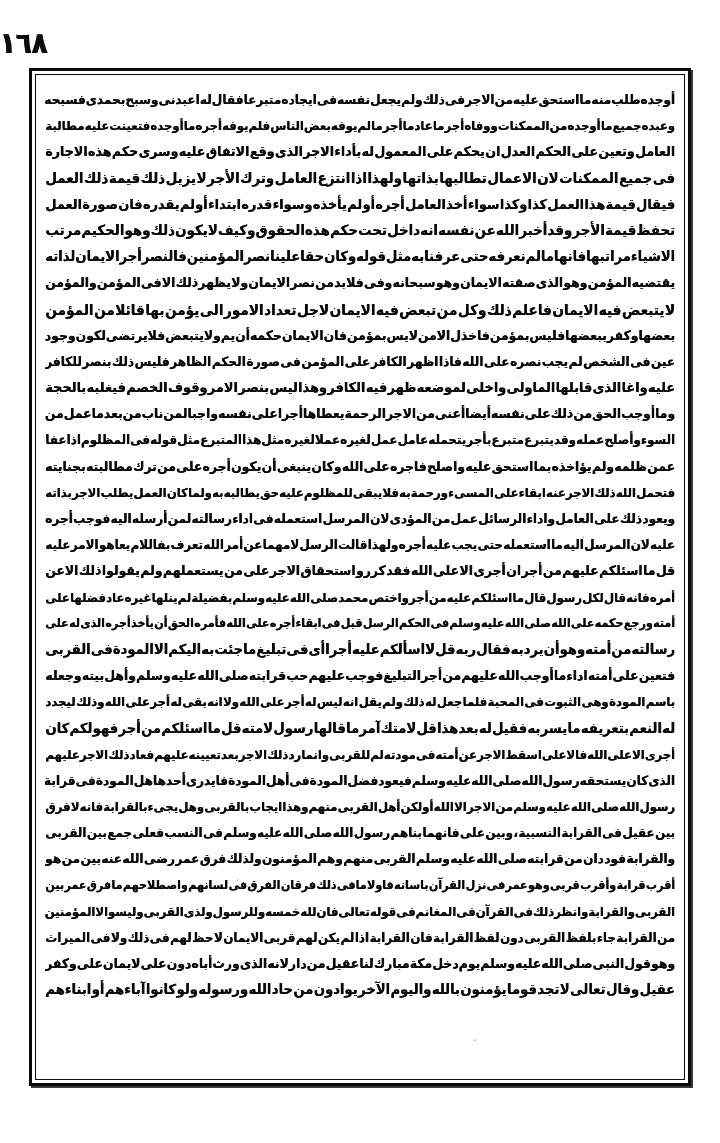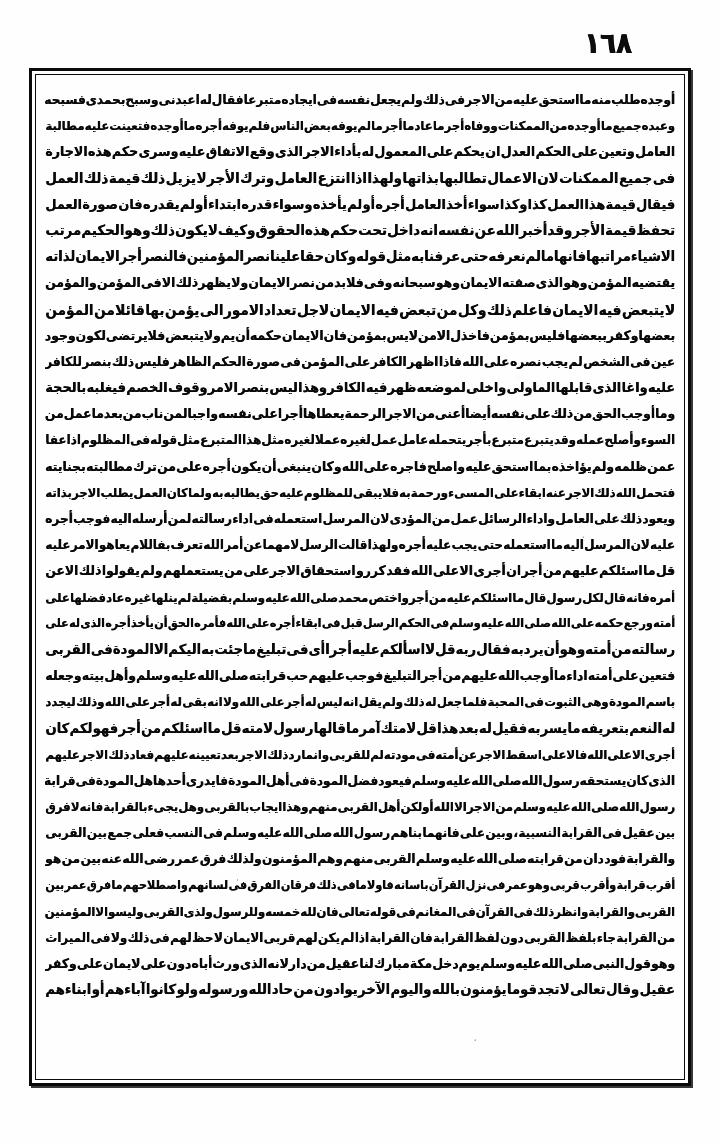--- a/index.html
+++ b/index.html
@@ -24,21 +24,21 @@
       radial-gradient(circle at 40% 68%, rgba(0,0,0,0.012) 0 2px, rgba(0,0,0,0) 3px),
       radial-gradient(circle at 86% 82%, rgba(0,0,0,0.010) 0 2px, rgba(0,0,0,0) 3px);
   }
 
   
   #folio {
     position: absolute;
     top: 28px;
     left: 0;
     right: 88px;
-    text-align: right;
+    text-align: left;
     direction: rtl;
     unicode-bidi: isolate;
   }
   #folio .folio-num {
     display: inline-block;
     font-family: "DejaVu Sans", "Liberation Sans", sans-serif;
     font-size: 26px;
     font-weight: 700;
     letter-spacing: 0px;
     color: #0d0d0d;

